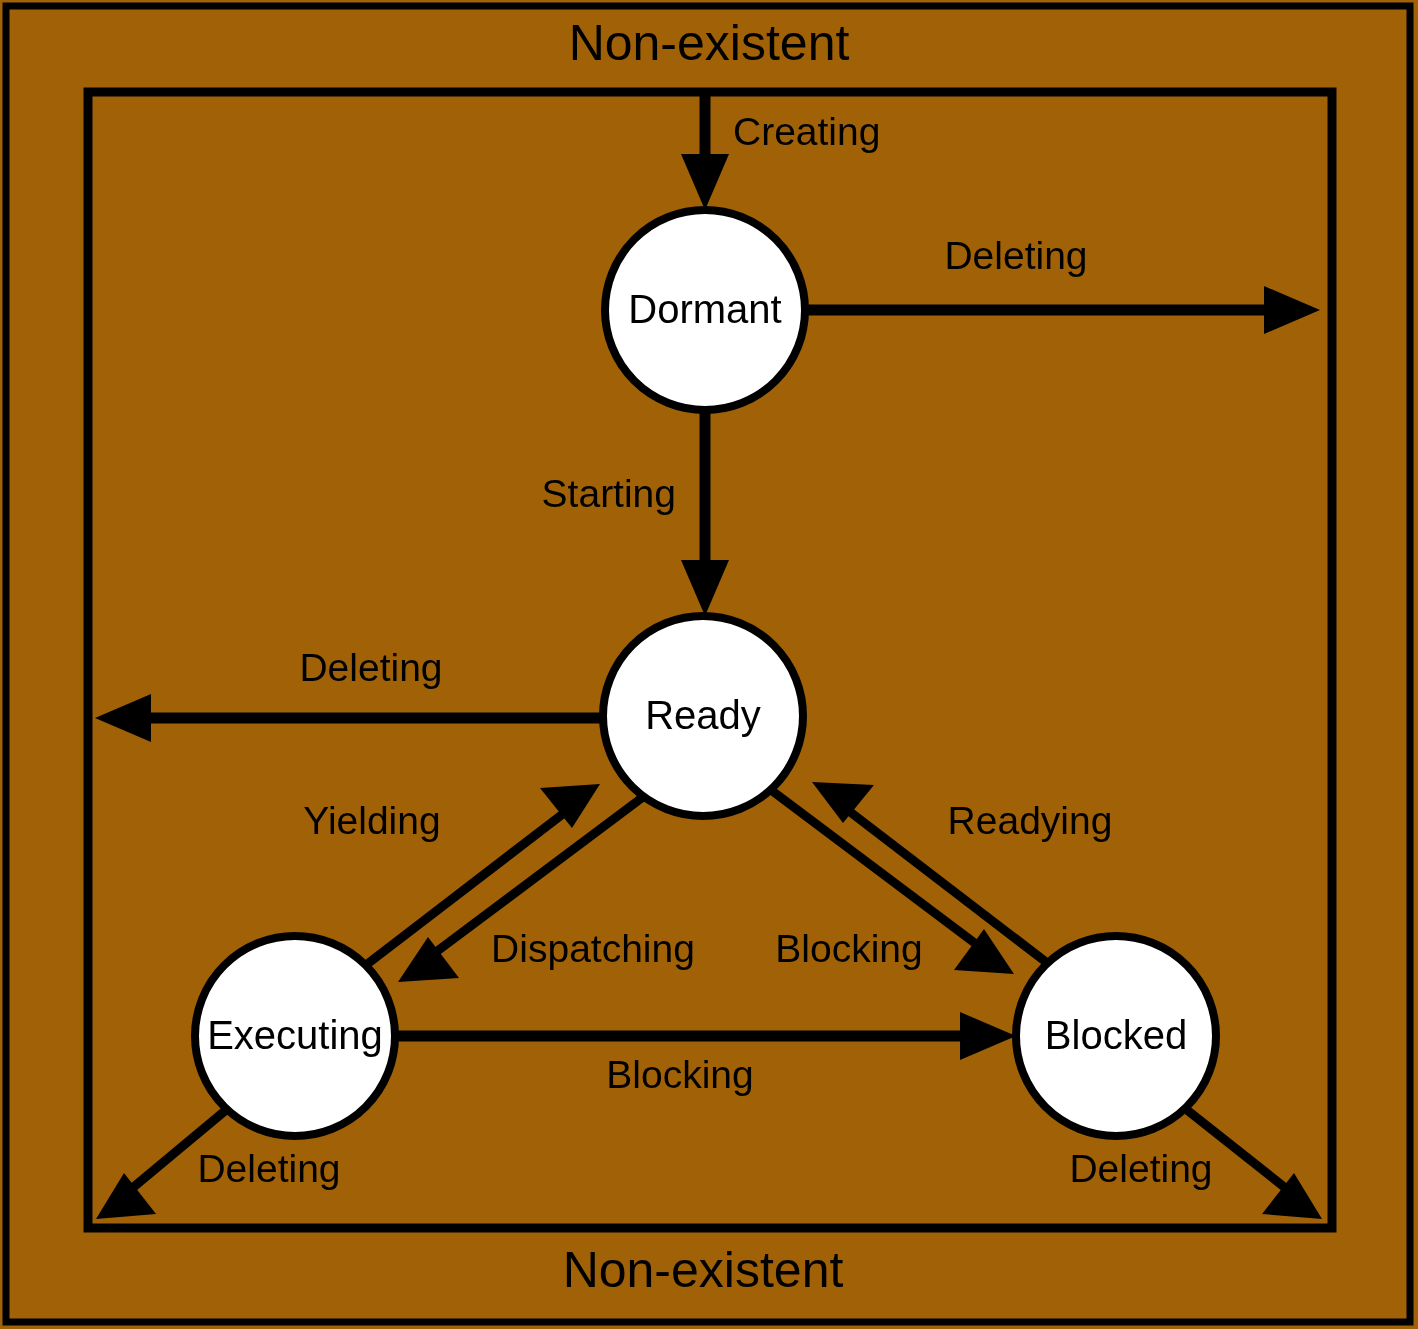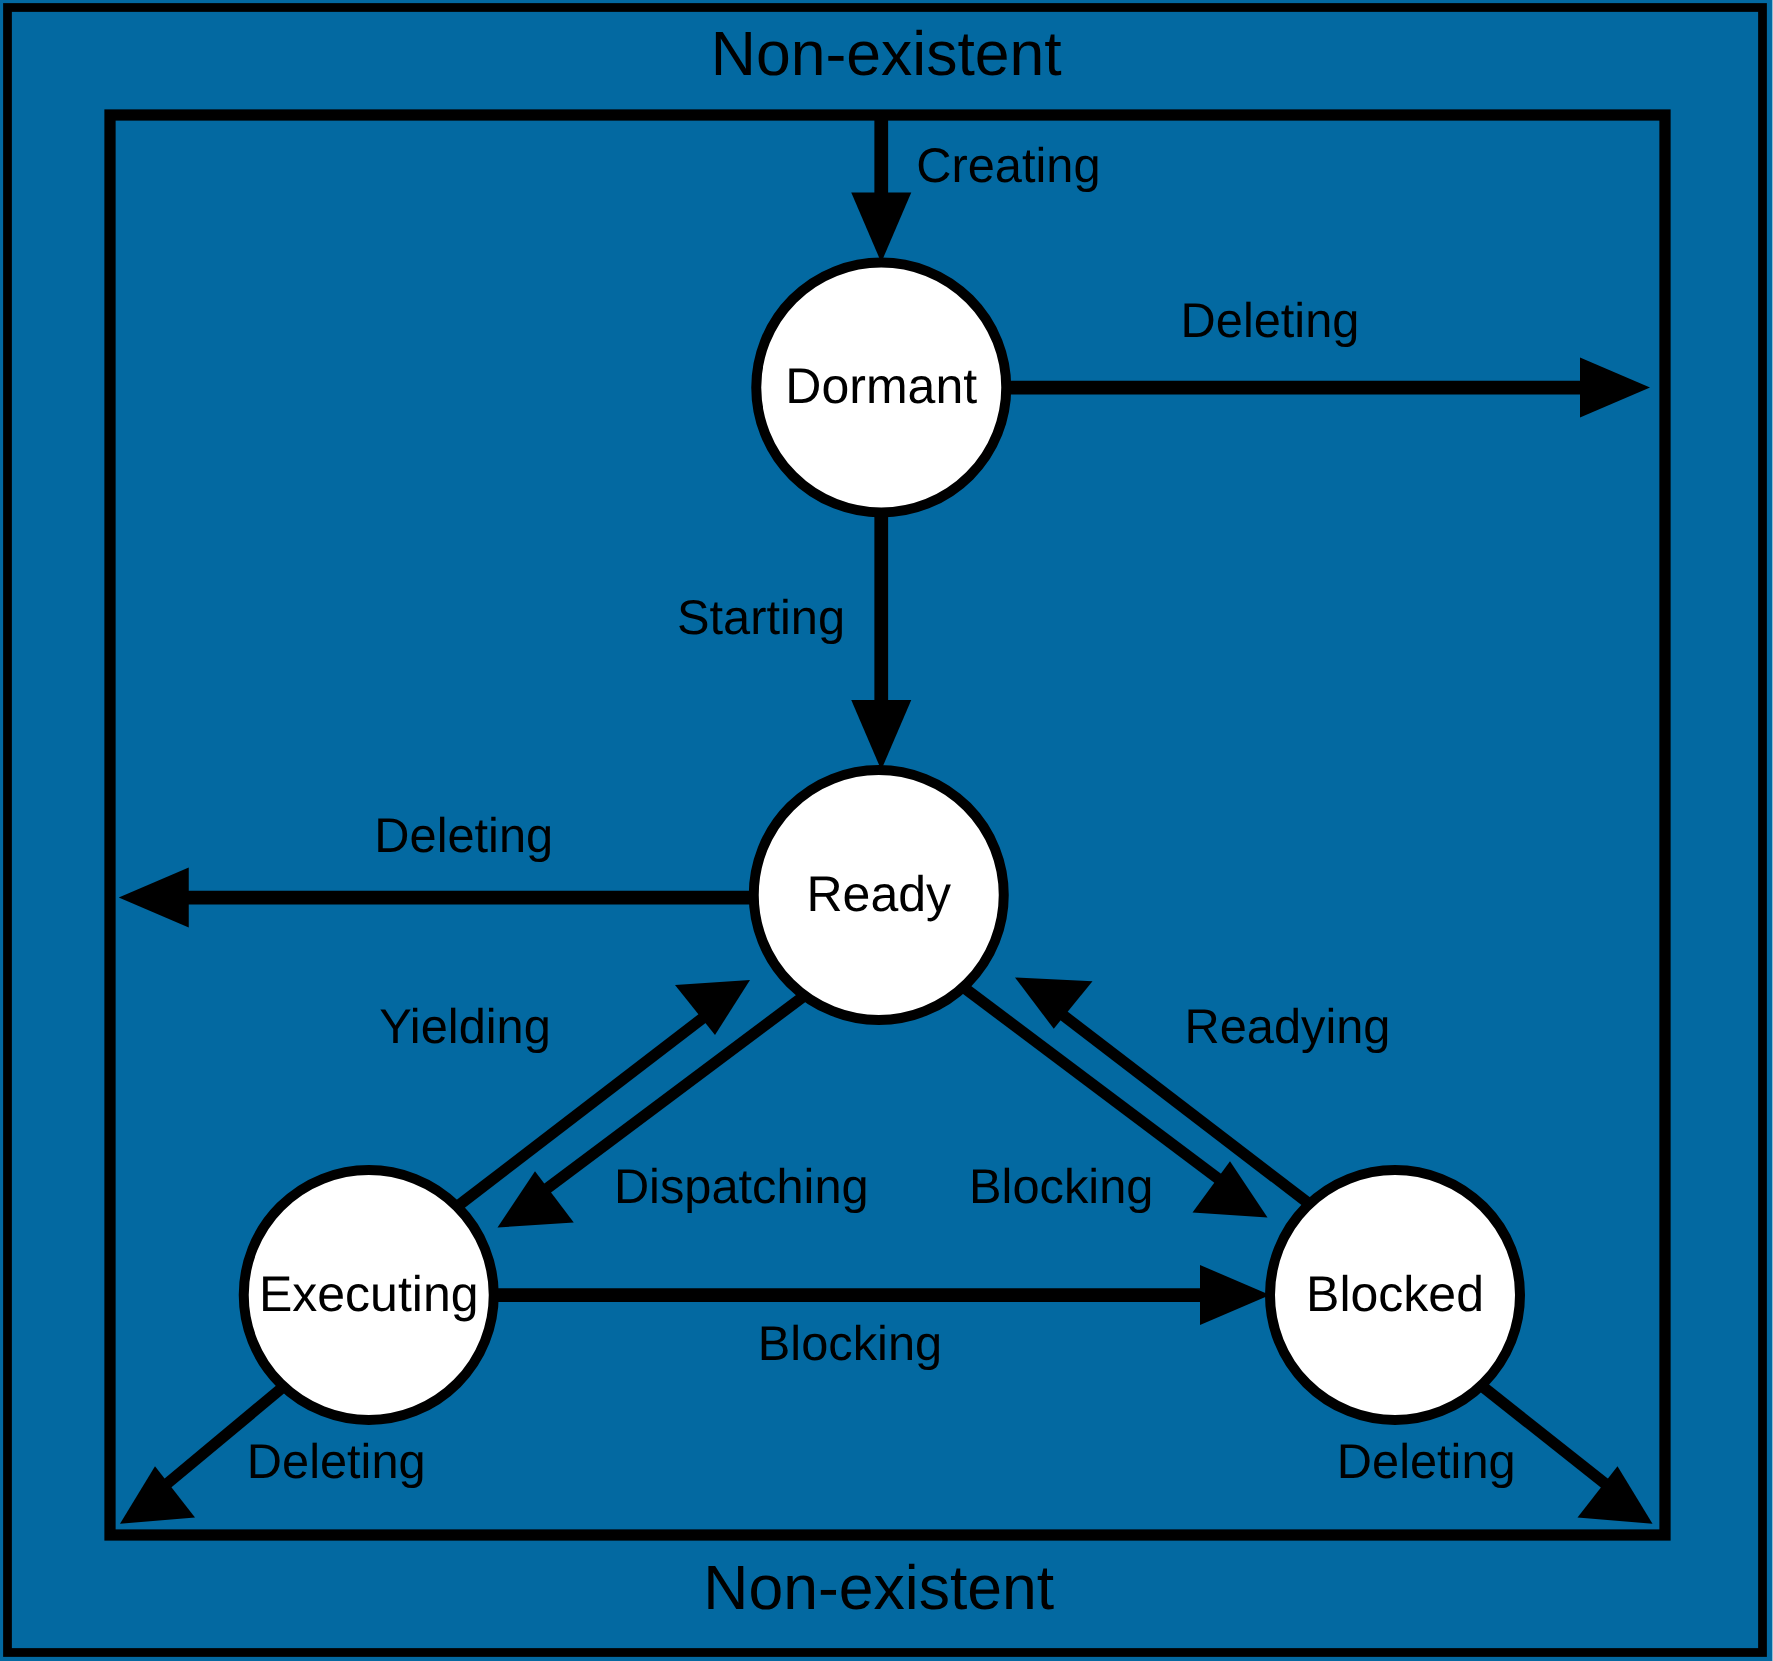--- a/index.html
+++ b/index.html
@@ -7,21 +7,21 @@
     padding: 0;
     background: #ffffff;
   }
   body {
     font-family: "Liberation Sans", sans-serif;
   }
   #diagram-root {
     position: relative;
     width: 1418px;
     height: 1329px;
-    background: #0369a1;
+    background: #a16207;
     overflow: hidden;
   }
   svg.diagram-canvas {
     display: block;
     width: 1418px;
     height: 1329px;
   }
   .state-label {
     font-family: "Liberation Sans", sans-serif;
     font-size: 40px;

